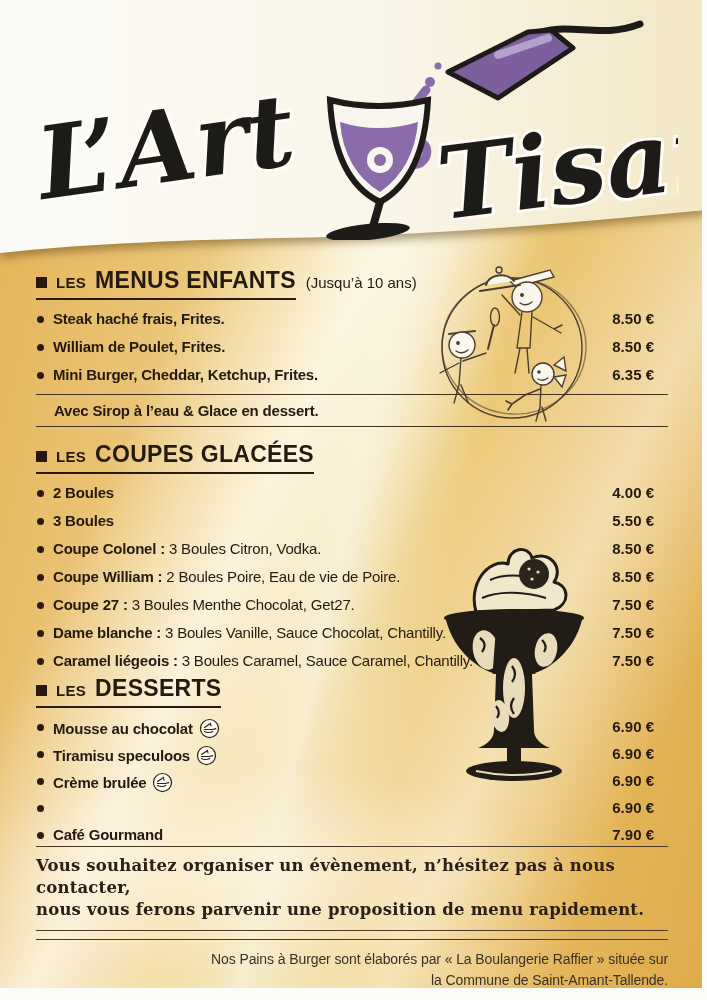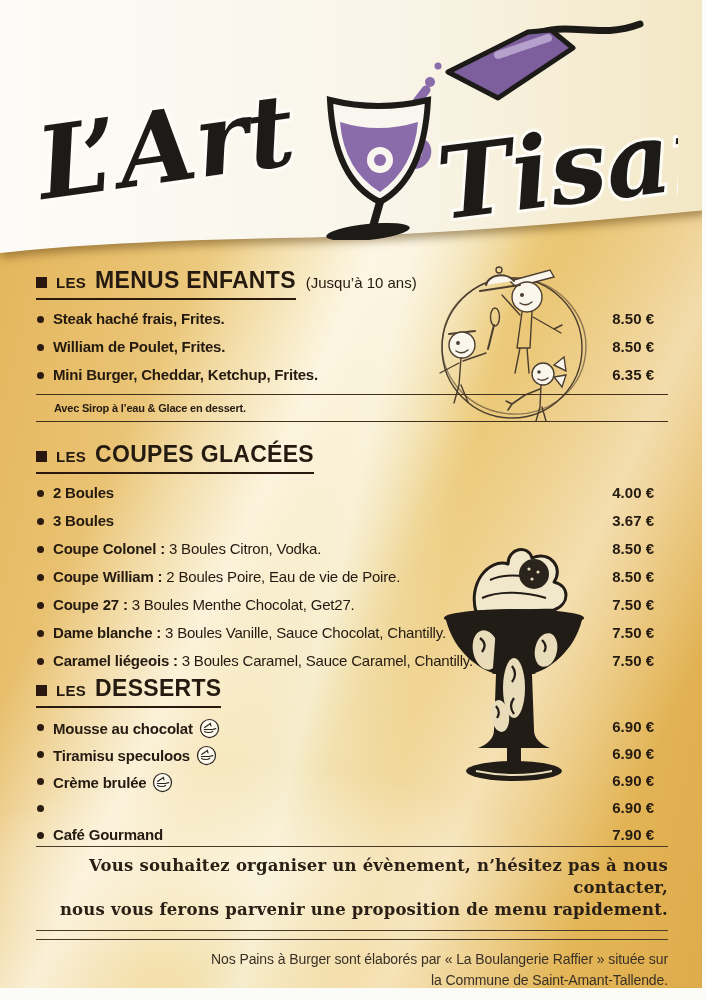--- a/index.html
+++ b/index.html
@@ -39,30 +39,30 @@
   .t-suffix{font-size:15px;margin-left:10px}
   .items{margin-top:10px}
   .row{position:relative;padding-left:17px;margin-bottom:10px;height:18px;line-height:18px;font-size:15px;letter-spacing:-.2px;white-space:nowrap}
   #sec3 .row{margin-bottom:9px}
   .bullet{position:absolute;left:1px;top:6px;width:7px;height:7px;border-radius:50%;background:#2b1b10}
   .iname{font-weight:bold}
   .idesc{font-weight:normal}
   .price{position:absolute;right:14px;top:0;font-weight:bold;letter-spacing:0}
   .fm-icon{display:inline-block;vertical-align:-5px;margin-left:6px}
   .note{margin-top:2px;border-top:1px solid #41301c;border-bottom:1px solid #41301c;
-        padding:7px 0 7px 18px;font-weight:bold;font-size:11px;letter-spacing:-.2px}
+        padding:7px 0 7px 18px;font-weight:bold;font-size:15px;letter-spacing:-.2px}
 
   .illu{position:absolute;z-index:1}
   #chefs{top:253px;left:430px}
   #sundae{top:538px;left:430px}
 
   .bottom-block{position:absolute;left:36px;right:39px;top:846px;z-index:3}
   .rule{border-top:1px solid #4a3a26;height:0}
   .banner-text{
-    text-align:right;padding:8px 0 9px 0;
+    text-align:left;padding:8px 0 9px 0;
     font-family:"DejaVu Serif","Liberation Serif",serif;font-weight:bold;
     font-size:16.5px;line-height:22px;color:#2a2015;letter-spacing:.2px;
   }
   .rule-gap{margin-top:8px}
   .footer-text{
     text-align:right;padding:9px 0;
     font-size:14px;line-height:21px;color:#3a3126;letter-spacing:-.1px;
   }
 </style>
 </head>
@@ -171,21 +171,21 @@
     </div>
   <div class="note">Avec Sirop à l’eau &amp; Glace en dessert.</div>
 </div>
 
 <div class="section" id="sec2">
   <div class="title-line">
     <span class="sec-title"><span class="sq"></span><span class="t-small">LES</span><span class="t-big">COUPES GLACÉES</span></span>
   </div>
   <div class="items">
       <div class="row"><span class="bullet"></span><span class="iname">2 Boules</span><span class="price">4.00 €</span></div>
-      <div class="row"><span class="bullet"></span><span class="iname">3 Boules</span><span class="price">3.67 €</span></div>
+      <div class="row"><span class="bullet"></span><span class="iname">3 Boules</span><span class="price">5.50 €</span></div>
       <div class="row"><span class="bullet"></span><span class="iname">Coupe Colonel :</span><span class="idesc"> 3 Boules Citron, Vodka.</span><span class="price">8.50 €</span></div>
       <div class="row"><span class="bullet"></span><span class="iname">Coupe William :</span><span class="idesc"> 2 Boules Poire, Eau de vie de Poire.</span><span class="price">8.50 €</span></div>
       <div class="row"><span class="bullet"></span><span class="iname">Coupe 27 :</span><span class="idesc"> 3 Boules Menthe Chocolat, Get27.</span><span class="price">7.50 €</span></div>
       <div class="row"><span class="bullet"></span><span class="iname">Dame blanche :</span><span class="idesc"> 3 Boules Vanille, Sauce Chocolat, Chantilly.</span><span class="price">7.50 €</span></div>
       <div class="row"><span class="bullet"></span><span class="iname">Caramel liégeois :</span><span class="idesc"> 3 Boules Caramel, Sauce Caramel, Chantilly.</span><span class="price">7.50 €</span></div>
     </div>
 </div>
 
 <div class="section" id="sec3">
   <div class="title-line">

